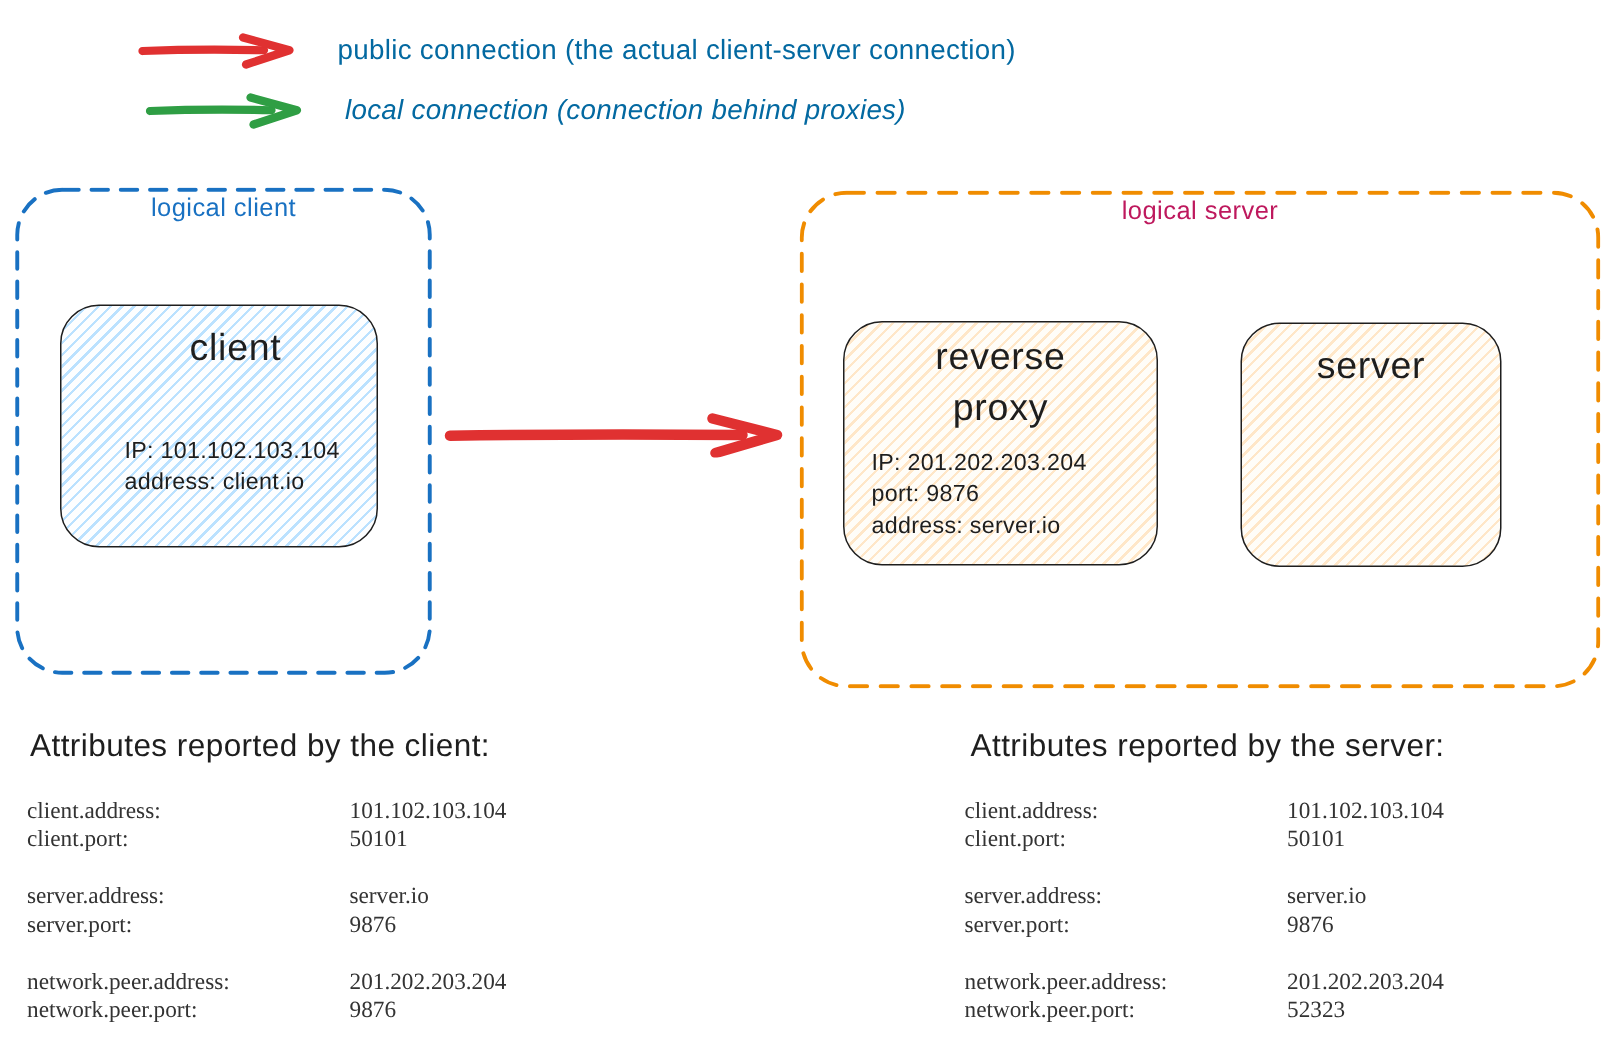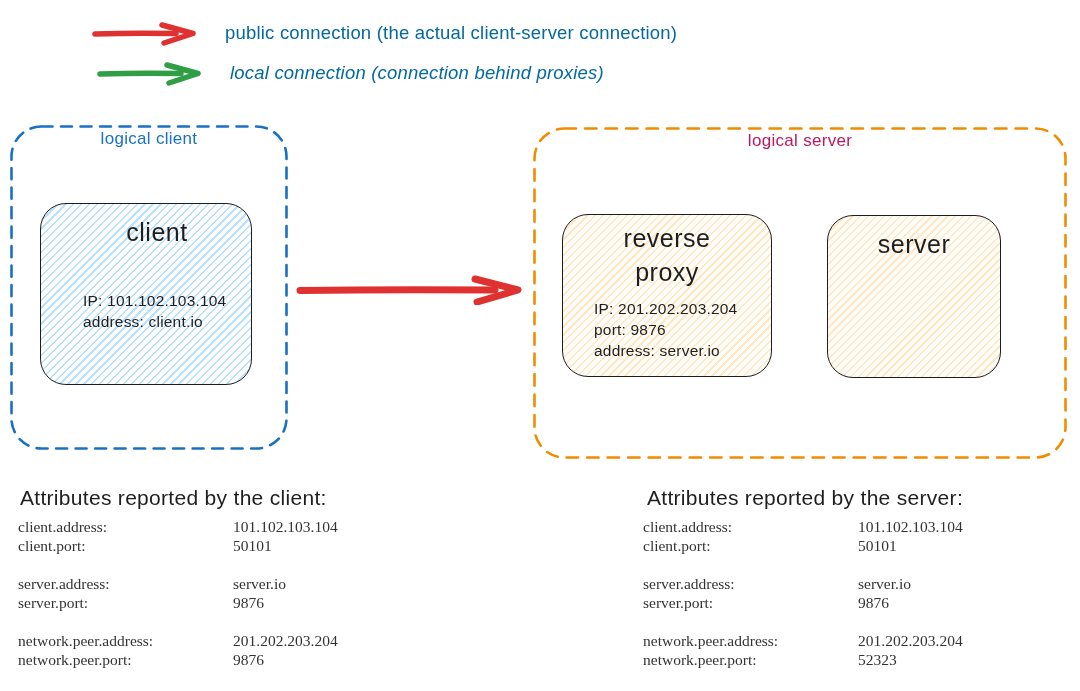--- a/index.html
+++ b/index.html
@@ -73,21 +73,21 @@
 
   
   .main-arrow { position: absolute; }
 
   
   .attrs { position: absolute; }
   .attrs-heading {
     font-size: 21px;
     letter-spacing: 0.3px;
     line-height: 24px;
-    margin-bottom: 7px;
+    margin-bottom: 21px;
     white-space: nowrap;
     color: #1e1e1e;
   }
   .attrs-table {
     font-family: Liberation Serif, serif;
     font-size: 15.5px;
     line-height: 19px;
     color: #333333;
   }
   .attr-group { margin-bottom: 19px; }
@@ -111,21 +111,21 @@
     <path d="M70 3 L101 11.5 L72 21" fill="none" stroke="#2f9e44" stroke-width="5.5" stroke-linecap="round" stroke-linejoin="round"></path>
   </svg>
   <div class="legend-label" style="left:230px; top:61px;font-style:italic;">local connection (connection behind proxies)</div>
 
   <div class="group" style="left:10px; top:125px; width:278px; height:325px;">
     <svg class="group-outline" width="278" height="325" viewBox="0 0 278 325">
       <rect x="1.5" y="1.5" width="275" height="322" rx="30" fill="none" stroke="#1971c2" stroke-width="2.6" stroke-dasharray="11 8.5" stroke-linecap="round"></rect>
     </svg>
     <div class="group-label blue">logical client</div>
 
-    <div class="node blue-hatch" style="left:30px; top:78px; width:212px; height:182px;padding-left:22px;">
+    <div class="node blue-hatch" style="left:30px; top:78px; width:212px; height:162px;padding-left:22px;">
       <div class="node-title mt10">client</div>
       <div class="node-info" style="left:42px; top:86px;">
         <div>IP: 101.102.103.104</div>
         <div>address: client.io</div>
       </div>
     </div>
   </div>
 
   <svg class="main-arrow" style="left:295px; top:275px;" width="232" height="30" viewBox="0 0 232 30">
     <path d="M5 15.5 C 70 14.5, 140 14.5, 200 15" fill="none" stroke="#e03131" stroke-width="7" stroke-linecap="round"></path>
@@ -133,21 +133,21 @@
   </svg>
 
   <div class="group" style="left:533px; top:127px; width:534px; height:332px;">
     <svg class="group-outline" width="534" height="332" viewBox="0 0 534 332">
       <rect x="1.5" y="1.5" width="531" height="329" rx="30" fill="none" stroke="#f08c00" stroke-width="2.6" stroke-dasharray="11.5 9" stroke-linecap="round"></rect>
     </svg>
     <div class="group-label orange">logical server</div>
 
     <div class="node orange-hatch" style="left:29px; top:87px; width:210px; height:163px;">
       <div class="node-title narrow">reverse proxy</div>
-      <div class="node-info" style="left:31px; top:83px;">
+      <div class="node-info" style="left:18px; top:83px;">
         <div>IP: 201.202.203.204</div>
         <div>port: 9876</div>
         <div>address: server.io</div>
       </div>
     </div>
 
     <div class="node orange-hatch" style="left:294px; top:88px; width:174px; height:163px;">
       <div class="node-title mt10">server</div>
     </div>
   </div>

